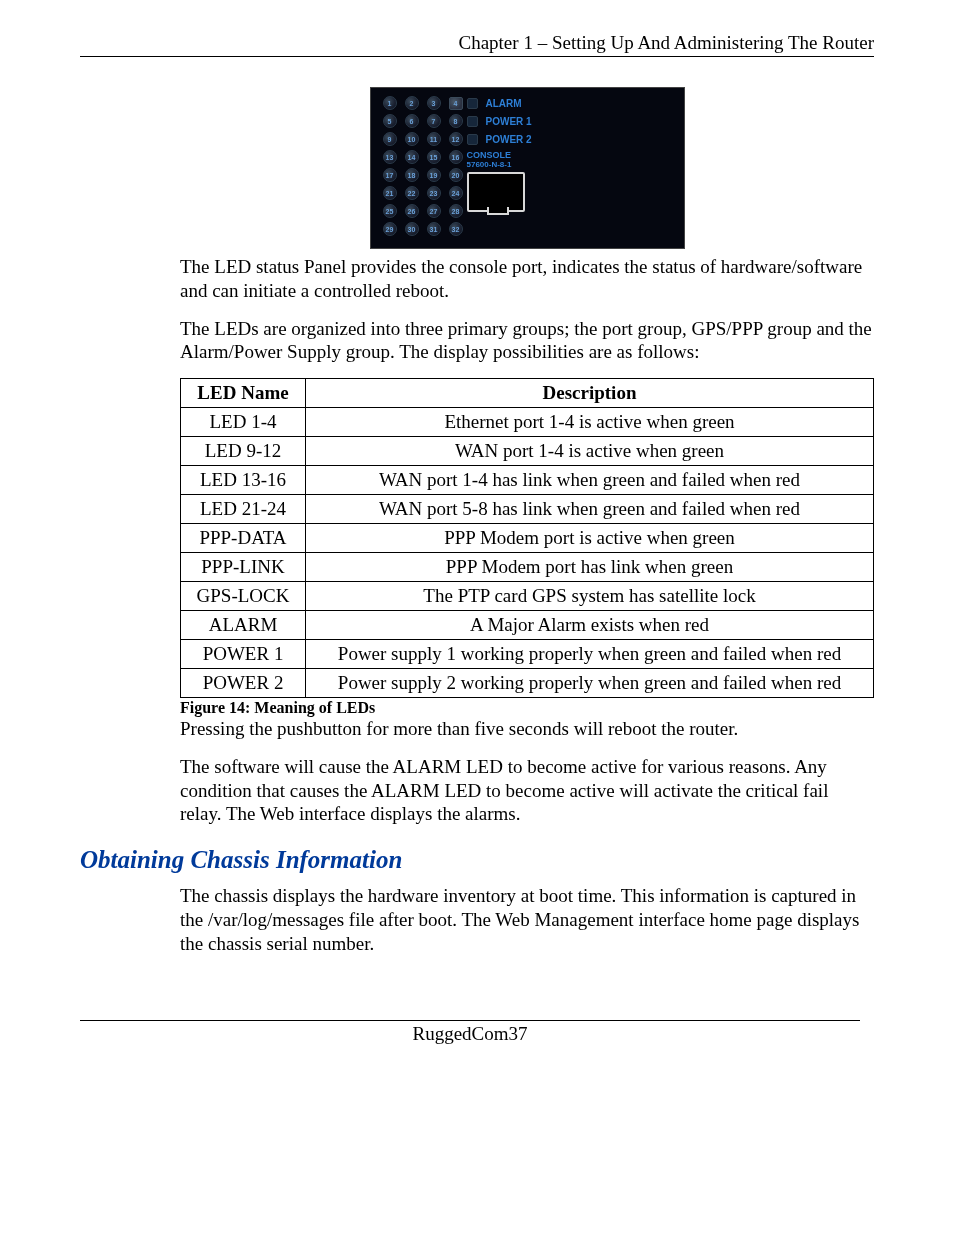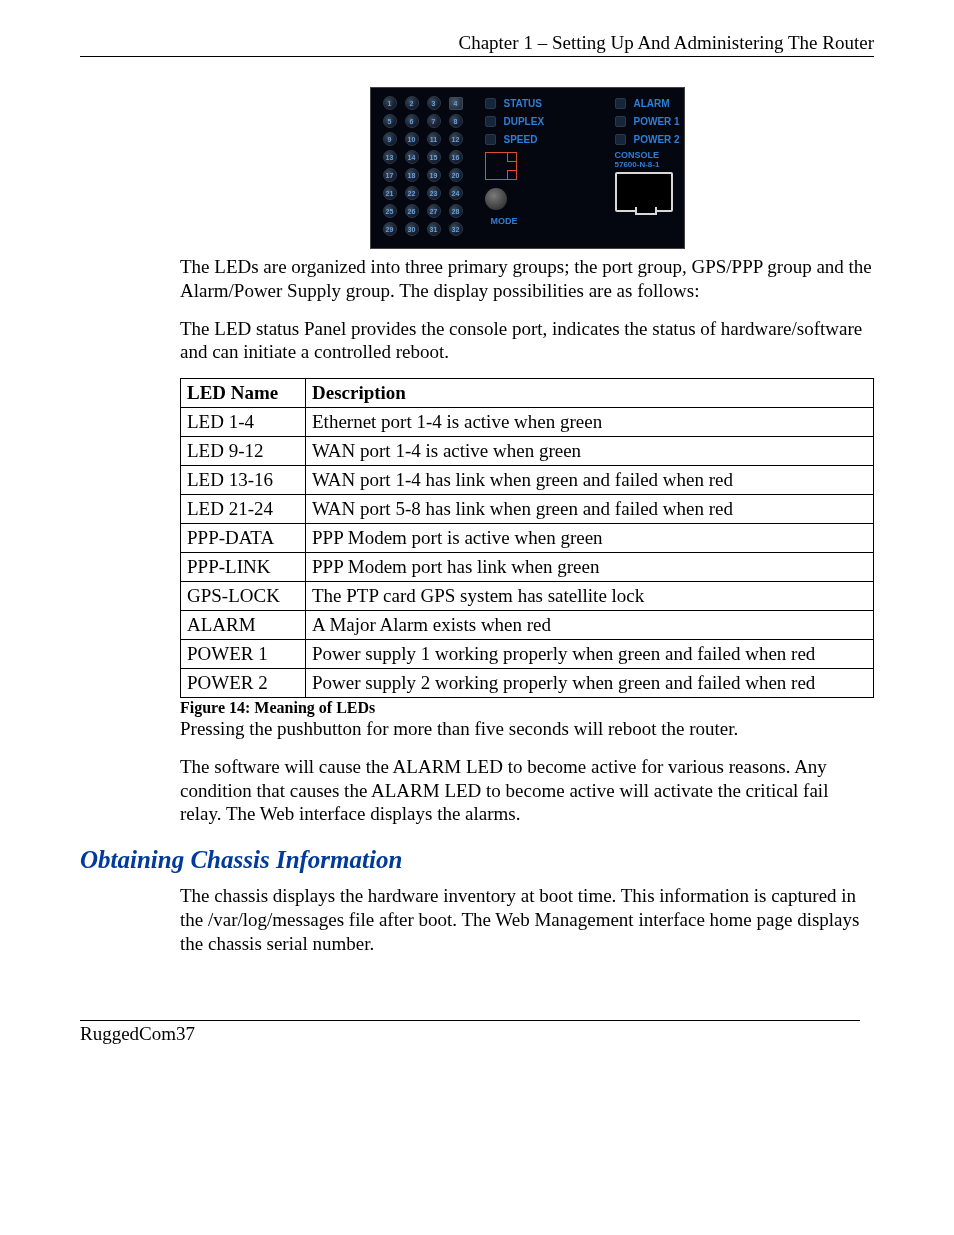--- a/index.html
+++ b/index.html
@@ -132,21 +132,21 @@
   .mode-lbl { font-size:9px; margin-top:6px; margin-left:6px;}
   p { margin: 0 0 14px 0; line-height: 1.25; }
   table.led-table {
     border-collapse: collapse;
     width: 100%;
     margin-top: 4px;
   }
   table.led-table th, table.led-table td {
     border: 1.5px solid #000;
     padding: 3px 6px;
-    text-align: left;
+    text-align: center;
     font-size: 19px;
     vertical-align: top;
   }
   table.led-table th { font-weight: bold; }
   table.led-table td:first-child { width: 112px; }
   .fig-caption {
     font-weight: bold;
     font-size: 16px;
     margin-top: 1px;
     margin-bottom: 0;
@@ -160,21 +160,21 @@
     margin: 20px 0 10px 0;
     margin-left: 0;
   }
   .footer {
     position: absolute;
     left: 80px;
     right: 94px;
     bottom: 30px;
     border-top: 1.5px solid #000;
     display: flex;
-    justify-content: flex-start;
+    justify-content: center;
     padding-top: 2px;
     font-size: 19px;
   }
   .group-sep td { border-top: 1.5px solid #000; }
 </style>
 </head>
 <body>
 
 <div class="page">
   <div class="header-line">
@@ -275,58 +275,41 @@
           <div class="cell">
             <div class="led-dot">30</div>
           </div>
           <div class="cell">
             <div class="led-dot">31</div>
           </div>
           <div class="cell">
             <div class="led-dot">32</div>
           </div>
         </div>
-      <div class="panel-mid">
-        <div class="panel-row">
-            <span class="sm-led"></span>
-            <span>STATUS</span>
-          </div>
-        <div class="panel-row">
-            <span class="sm-led"></span>
-            <span>DUPLEX</span>
-          </div>
-        <div class="panel-row">
-            <span class="sm-led"></span>
-            <span>SPEED</span>
-          </div>
-        <div class="net-icon"></div>
-        <div class="mode-btn"></div>
-        <div class="mode-lbl">MODE</div>
-      </div>
       <div class="panel-right">
         <div class="panel-row">
             <span class="sm-led"></span>
             <span>ALARM</span>
           </div>
         <div class="panel-row">
             <span class="sm-led"></span>
             <span>POWER 1</span>
           </div>
         <div class="panel-row">
             <span class="sm-led"></span>
             <span>POWER 2</span>
           </div>
         <div style="font-size:9px;margin-top:2px;">CONSOLE</div>
         <div style="font-size:8px;">57600-N-8-1</div>
         <div class="rj45"></div>
       </div>
     </div>
 
+    <p>The LED status Panel provides the console port, indicates the status of hardware/software and can initiate a controlled reboot.</p>
     <p>The LEDs are organized into three primary groups; the port group, GPS/PPP group and the Alarm/Power Supply group.  The display possibilities are as follows:</p>
-    <p>The LED status Panel provides the console port, indicates the status of hardware/software and can initiate a controlled reboot.</p>
 
     <table class="led-table">
       <thead>
         <tr>
           <th>LED Name</th>
           <th>Description</th>
         </tr>
       </thead>
       <tbody id="led-tbody">
           <tr>

